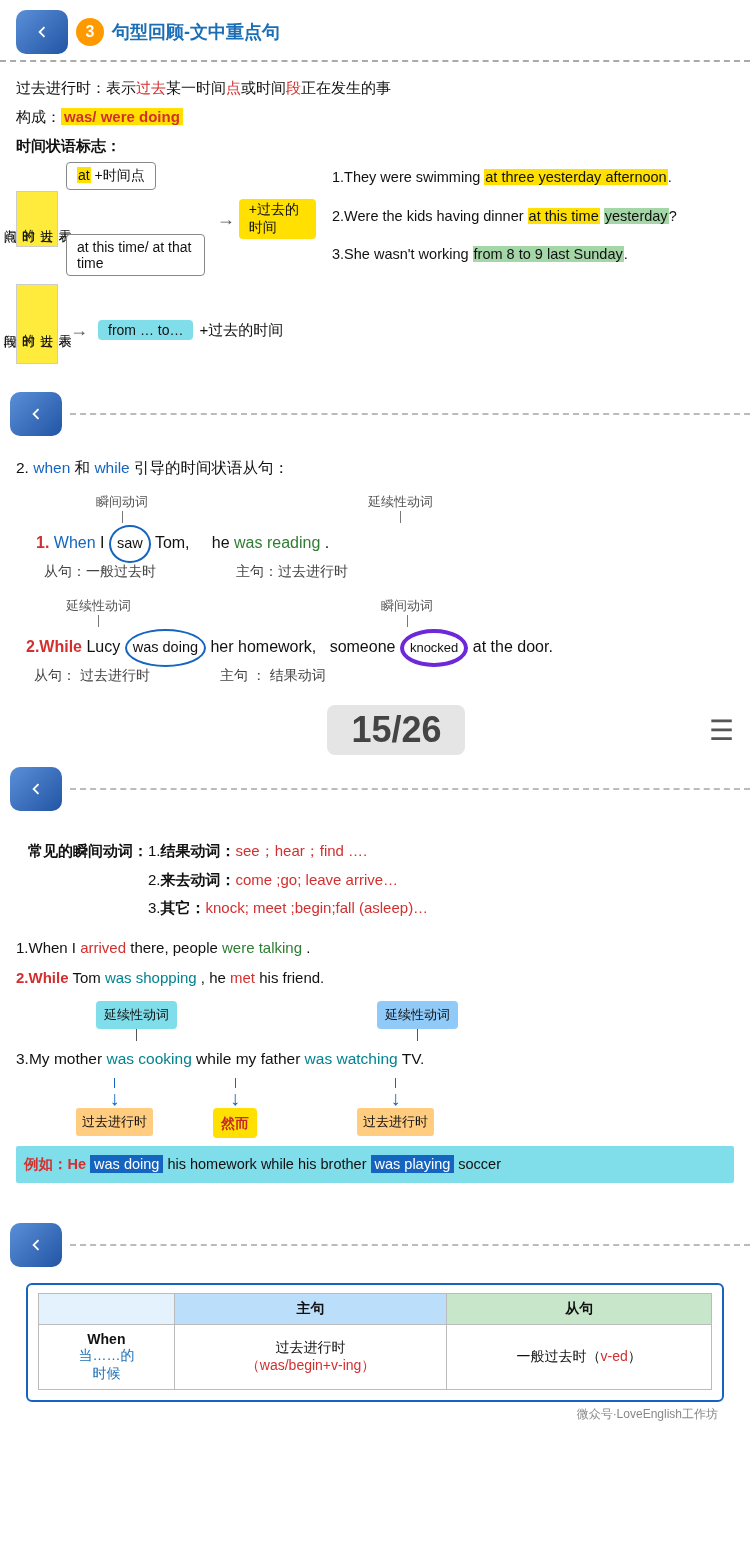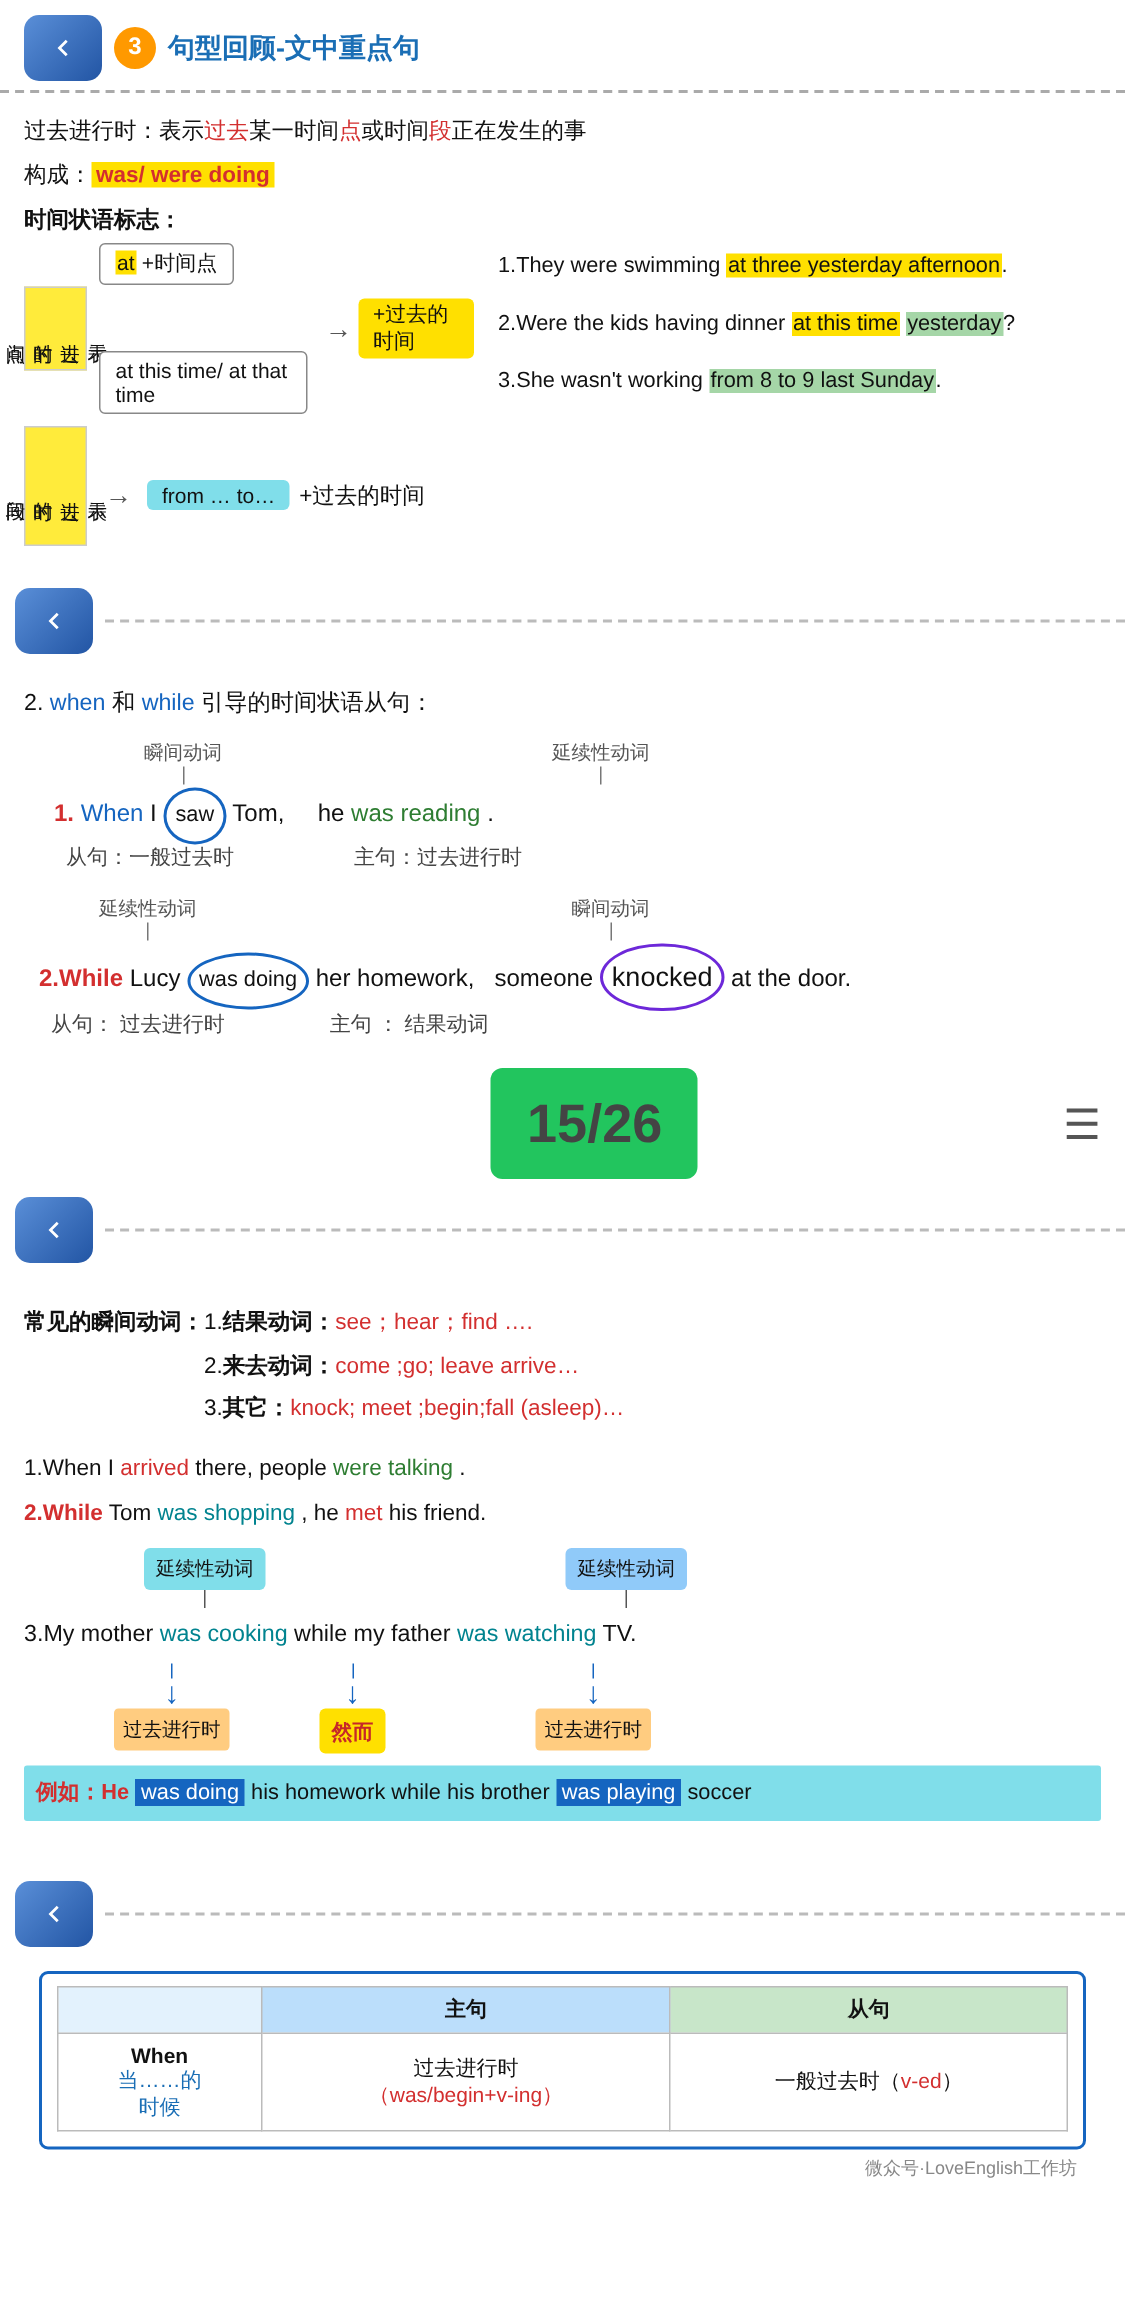--- a/index.html
+++ b/index.html
@@ -164,23 +164,23 @@
     .page-num-bar {
       display: flex;
       align-items: center;
       justify-content: space-between;
       padding: 4px 16px;
     }
     .page-num {
       font-size: 36px;
       font-weight: bold;
       color: #444;
-      background: #22c55e;
+      background: #e5e5e5;
       border-radius: 8px;
-      padding: 16px 24px;
+      padding: 4px 24px;
       margin-left: 16px;
     }
     .menu-icon {
       font-size: 28px;
       color: #555;
     }
 
     
     .when-while-title {
       font-size: 15.5px;
@@ -189,24 +189,24 @@
     }
     .when-while-title .blue { color: #1565c0; }
     .oval {
       border: 2px solid #1565c0;
       border-radius: 50%;
       padding: 1px 6px;
       font-size: 14.5px;
       display: inline-block;
     }
     .oval-red {
-      border: 2px solid #6d28d9;
+      border: 4px solid #6d28d9;
       border-radius: 50%;
       padding: 1px 6px;
-      font-size: 18px;
+      font-size: 13px;
       display: inline-block;
       text-align: right;
     }
 
     
     .diag1 {
       margin: 0 0 16px 20px;
     }
     .diag1-line1 {
       font-size: 16px;
@@ -231,21 +231,21 @@
     .diag2-line2 {
       font-size: 14px;
       color: #444;
       display: flex;
       gap: 70px;
       margin-left: 8px;
     }
 
     
     .common-verbs {
-      margin: 10px 0 10px 0;
+      margin: 10px 0 10px 12px;
       font-size: 15px;
       line-height: 1.9;
     }
 
     
     .examples2 {
       margin: 8px 0;
       font-size: 15px;
       line-height: 2.0;
     }

